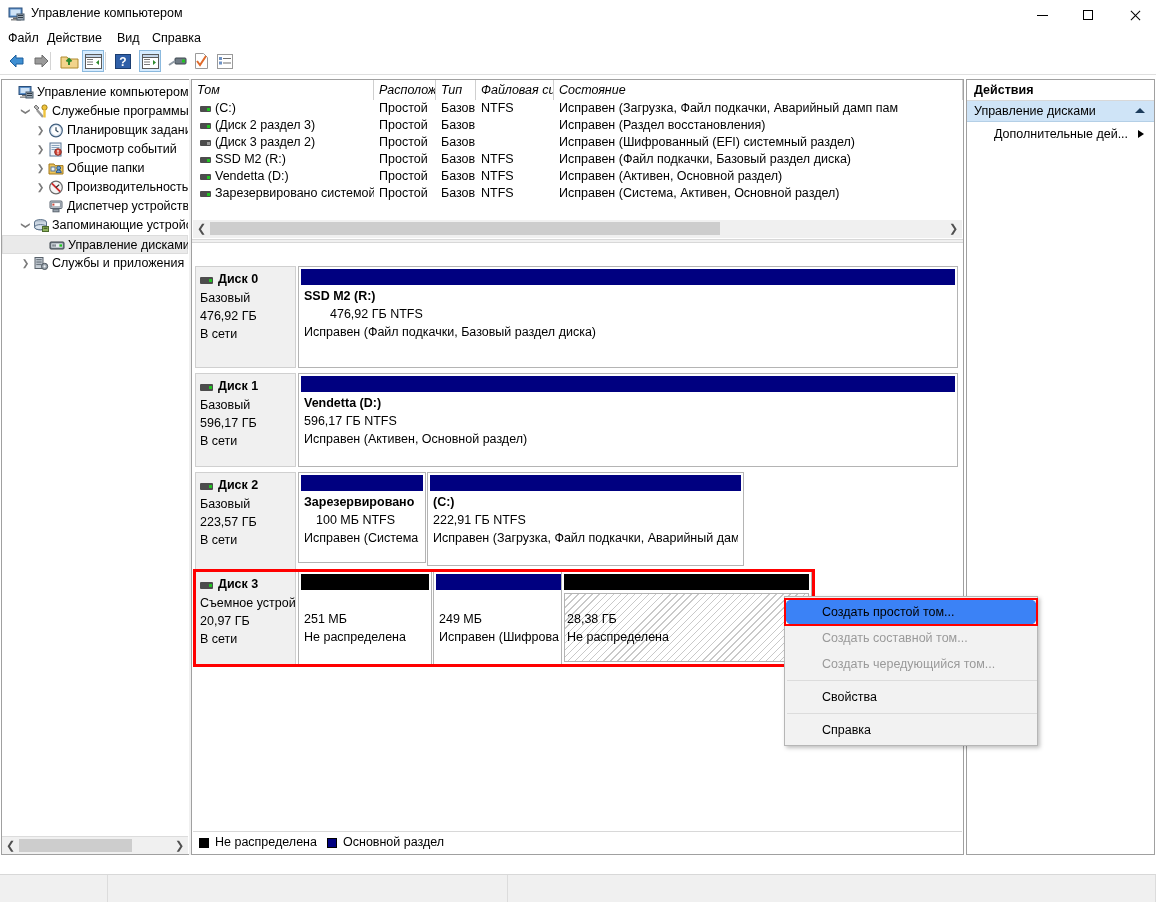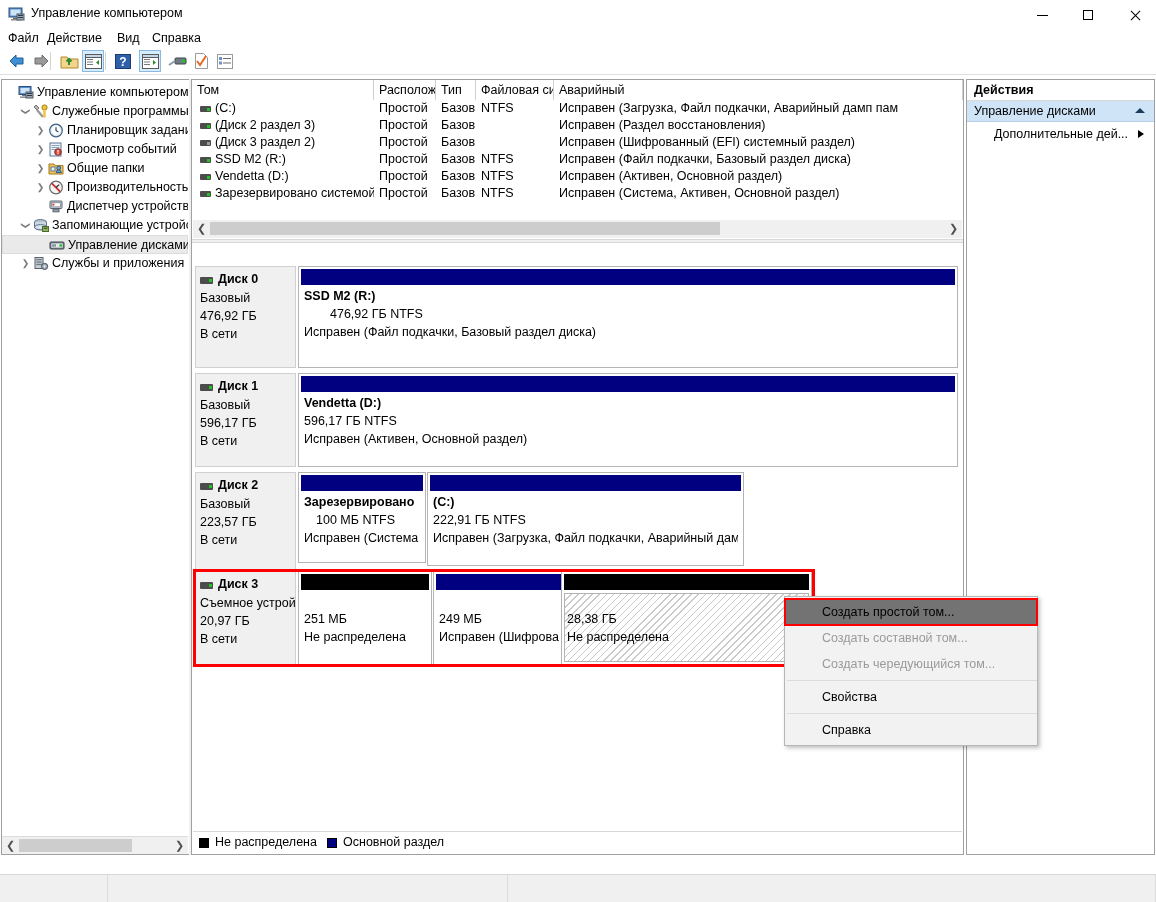--- a/index.html
+++ b/index.html
@@ -48,21 +48,21 @@
   .sb-arrow { position:absolute; top:0; width:17px; height:17px; line-height:17px; text-align:center; color:#505050; font-size:11px; }
   .sb-thumb { position:absolute; top:2px; height:13px; background:#cdcdcd; }
 
   
   .vsplit { position:absolute; left:189px; top:79px; width:2px; height:776px; background:#f0f0f0; }
 
   
   .mid { position:absolute; left:191px; top:79px; width:773px; height:776px; background:#fff; border:1px solid #a0a0a0; }
 
   
-  .vl-head { position:absolute; left:0; top:0; width:771px; height:20px; background:#fff; border-bottom:1px solid #d8d8d8; }
+  .vl-head { position:absolute; left:0; top:0; width:771px; height:20px; background:#fff; border-bottom:1px solid #d8d8d8;font-style:italic; }
   .vl-col { position:absolute; top:0; height:20px; line-height:20px; padding-left:5px; font-size:12.5px; background:#fff;
             border-right:1px solid #cfcfcf; white-space:nowrap; overflow:hidden; }
   .vl-body { position:absolute; left:0; top:20px; width:771px; height:119px; overflow:hidden; }
   .vrow { position:relative; height:17px; line-height:17px; white-space:nowrap; font-size:12.5px; }
   .vcell { position:absolute; top:0; white-space:nowrap; overflow:hidden; }
   .vdisk-ico { position:absolute; top:6px; width:11px; height:6px; background:#4c4c4c; border-radius:1px; }
   .vdisk-ico i { position:absolute; right:1px; top:1.5px; width:3px; height:3px; background:#21c321; display:block; }
   .vdisk-ico.gray i { background:#9c9c9c; }
   .vl-hscroll { position:absolute; left:1px; top:140px; width:769px; height:18px; background:#f0f0f0; }
   .vl-sep { position:absolute; left:0; top:159px; width:771px; height:4px; background:#f0f0f0; border-top:1px solid #d8d8d8; border-bottom:1px solid #d8d8d8;}
@@ -104,21 +104,21 @@
                    border-top:4px solid transparent;border-bottom:4px solid transparent;border-left:6px solid #000; }
 
   
   .statusbar { position:absolute; left:0; bottom:0; width:1156px; height:28px; background:#f0f0f0; border-top:1px solid #d8d8d8; }
   .st-seg { position:absolute; top:0; height:27px; border-right:1px solid #dcdcdc; }
 
   
   .ctx { position:absolute; left:784px; top:596px; width:254px; background:#f2f2f2; border:1px solid #b6b6b6; z-index:50;
          box-shadow:2px 2px 4px rgba(0,0,0,0.25); padding:2px 0; }
   .ctx-item { position:relative; height:26px; line-height:26px; padding-left:37px; font-size:12.5px; color:#000; white-space:nowrap; }
-  .ctx-item.hl { background:#737373; }
+  .ctx-item.hl { background:#3b82f6;border-radius:8px; }
   .ctx-item.dis { color:#9a9a9a; }
   .ctx-sep { height:1px; margin:3px 0 3px 2px; background:#dcdcdc; }
   .ctx-hl-outline { position:absolute; left:-1px; top:-1px; right:-1px; bottom:-1px; border:2px solid #ff0000; }
 </style>
 </head>
 <body>
 
 <div id="app">
 
   <div class="titlebar">
@@ -337,21 +337,21 @@
   </div>
   <div class="vsplit"></div>
 
   <div class="mid">
 
     <div class="vl-head" id="vl-head">
         <div class="vl-col" style="left: 0px; width: 182px;">Том</div>
         <div class="vl-col" style="left: 182px; width: 62px;">Расположение</div>
         <div class="vl-col" style="left: 244px; width: 40px;">Тип</div>
         <div class="vl-col" style="left: 284px; width: 78px;">Файловая система</div>
-        <div class="vl-col" style="left: 362px; width: 409px;">Аварийный</div>
+        <div class="vl-col" style="left: 362px; width: 409px;">Состояние</div>
       </div>
 
     <div class="vl-body" id="vl-body">
         <div class="vrow" style="position: absolute; top: 0px; left: 0px; width: 771px;">
           <span class="vdisk-ico" style="left: 8px;">
             <i></i>
           </span>
           <span class="vcell" style="left: 23px; width: 159px;">(C:)</span>
           <span class="vcell" style="left: 187px; width: 57px;">Простой</span>
           <span class="vcell" style="left: 249px; width: 35px;">Базовый</span>

